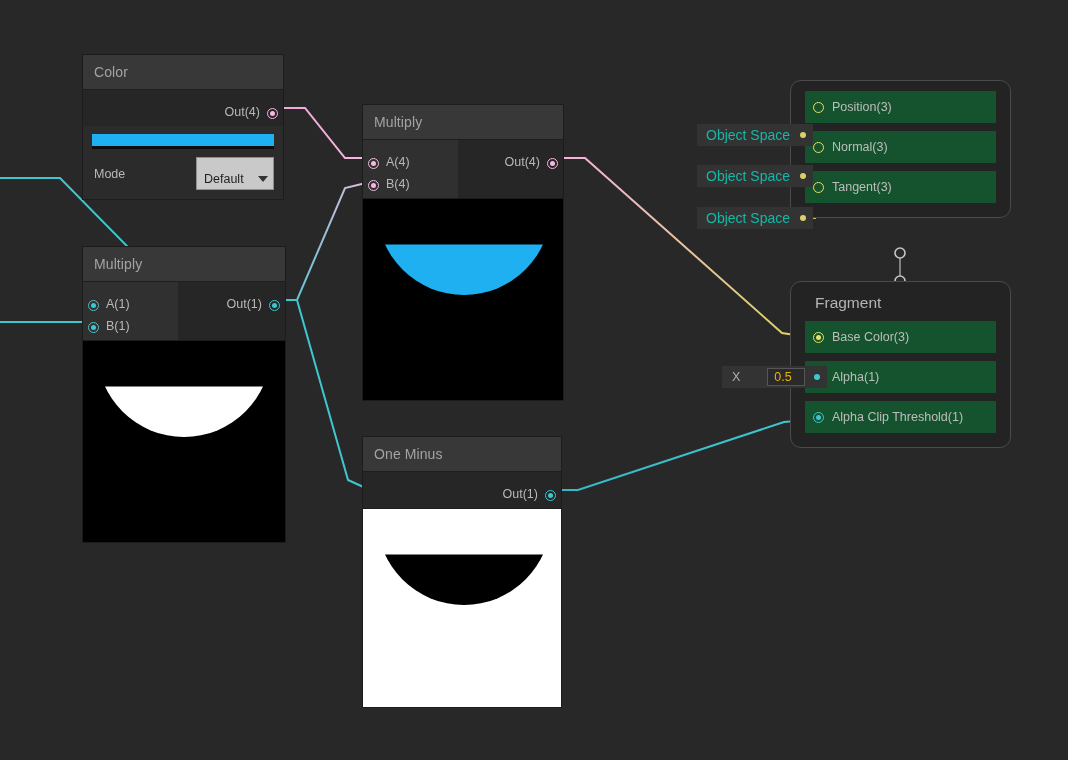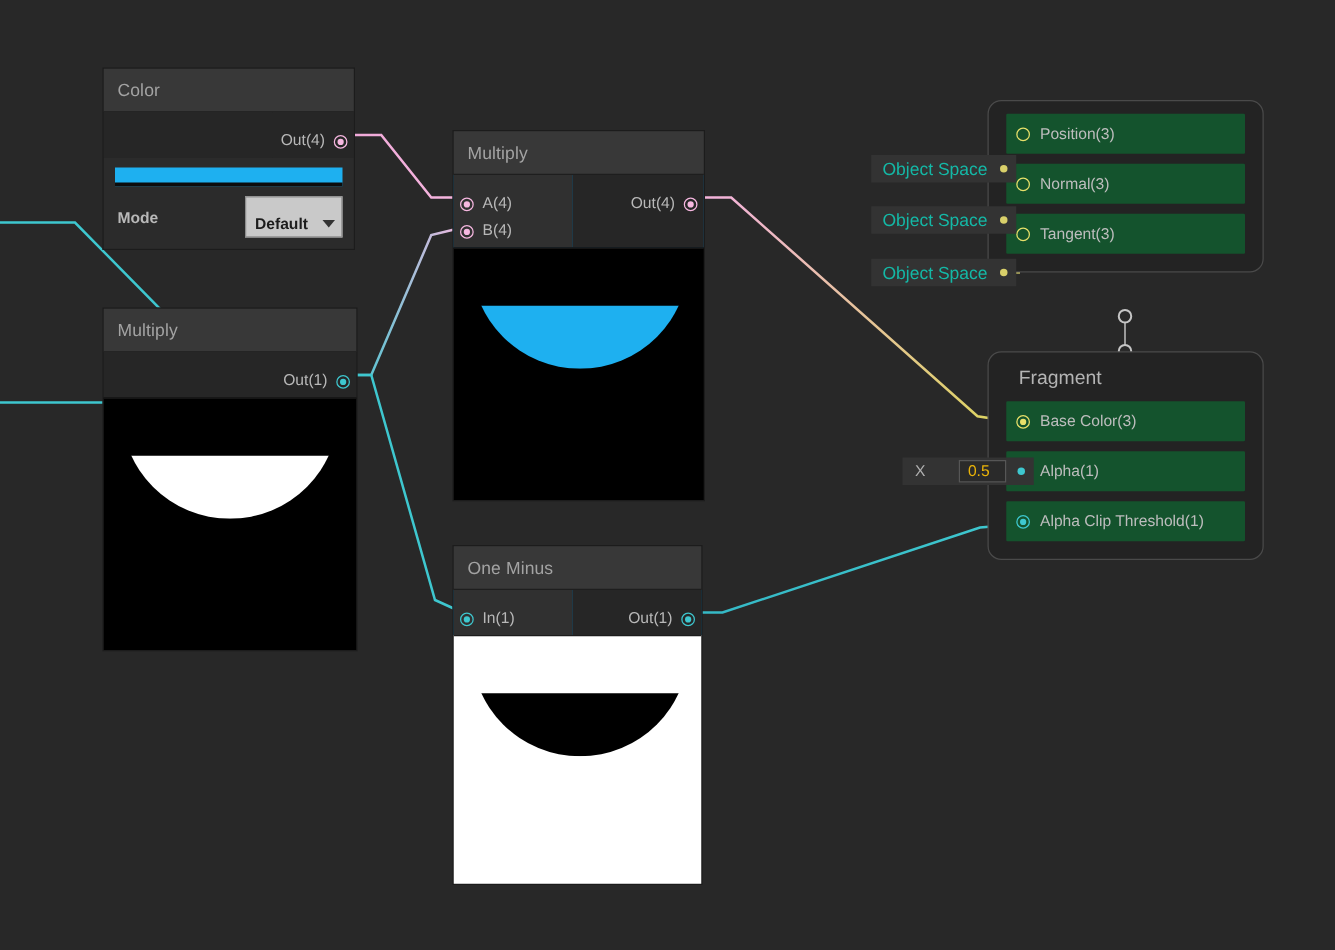--- a/index.html
+++ b/index.html
@@ -99,21 +99,21 @@
     position: relative;
     overflow: hidden;
     border-top: 1px solid #1c1c1c;
   }
   .sphere {
     position: absolute;
     border-radius: 50%;
   }
 
   
-  .color-body { background: #2b2b2b; padding: 8px 9px 0 9px; font-weight: bold; }
+  .color-body { background: #2b2b2b; padding: 8px 9px 0 9px; }
   .color-swatch {
     height: 15px;
     border-bottom: 3px solid #0c0c0c;
   }
   .mode-row {
     display: flex; align-items: center; justify-content: space-between;
     padding: 8px 0 9px 2px;
   }
   .mode-label { font-size: 12.5px; color: #b8b8b8; }
   .mode-select {
@@ -287,20 +287,30 @@
           <span>Default</span>
           <span class="caret"></span>
         </span>
       </div>
     </div>
   </div>
 
   <div class="node" style="left:82px; top:246px; width:204px;">
     <div class="node-header">Multiply</div>
     <div class="ports">
+      <div class="ports-in" style="min-width:95px;">
+        <div class="port-row in">
+          <span class="pdot filled c-cyan"></span>
+          <span class="port-label">A(1)</span>
+        </div>
+        <div class="port-row in">
+          <span class="pdot filled c-cyan"></span>
+          <span class="port-label">B(1)</span>
+        </div>
+      </div>
       <div class="ports-out">
         <div class="port-row out">
           <span class="port-label">Out(1)</span>
           <span class="pdot filled c-cyan"></span>
         </div>
       </div>
     </div>
     <div class="preview" style="height:202px;">
       <div class="sphere" style="left:14px; top:-78px; width:174px; height:174px; background:#ffffff;
                   clip-path: inset(71% 0 0 0);"></div>
@@ -329,26 +339,20 @@
     </div>
     <div class="preview" style="height:202px;">
       <div class="sphere" style="left:14px; top:-78px; width:174px; height:174px; background:#1eb0f0;
                   clip-path: inset(71% 0 0 0);"></div>
     </div>
   </div>
 
   <div class="node" style="left:362px; top:436px; width:200px;">
     <div class="node-header">One Minus</div>
     <div class="ports">
-      <div class="ports-in" style="min-width:95px; padding:7px 0;">
-        <div class="port-row in">
-          <span class="pdot filled c-cyan"></span>
-          <span class="port-label">In(1)</span>
-        </div>
-      </div>
       <div class="ports-out">
         <div class="port-row out">
           <span class="port-label">Out(1)</span>
           <span class="pdot filled c-cyan"></span>
         </div>
       </div>
     </div>
     <div class="preview" style="height:199px; background:#ffffff;">
       <div class="sphere" style="left:14px; top:-78px; width:174px; height:174px; background:#000000;
                   clip-path: inset(71% 0 0 0);"></div>

